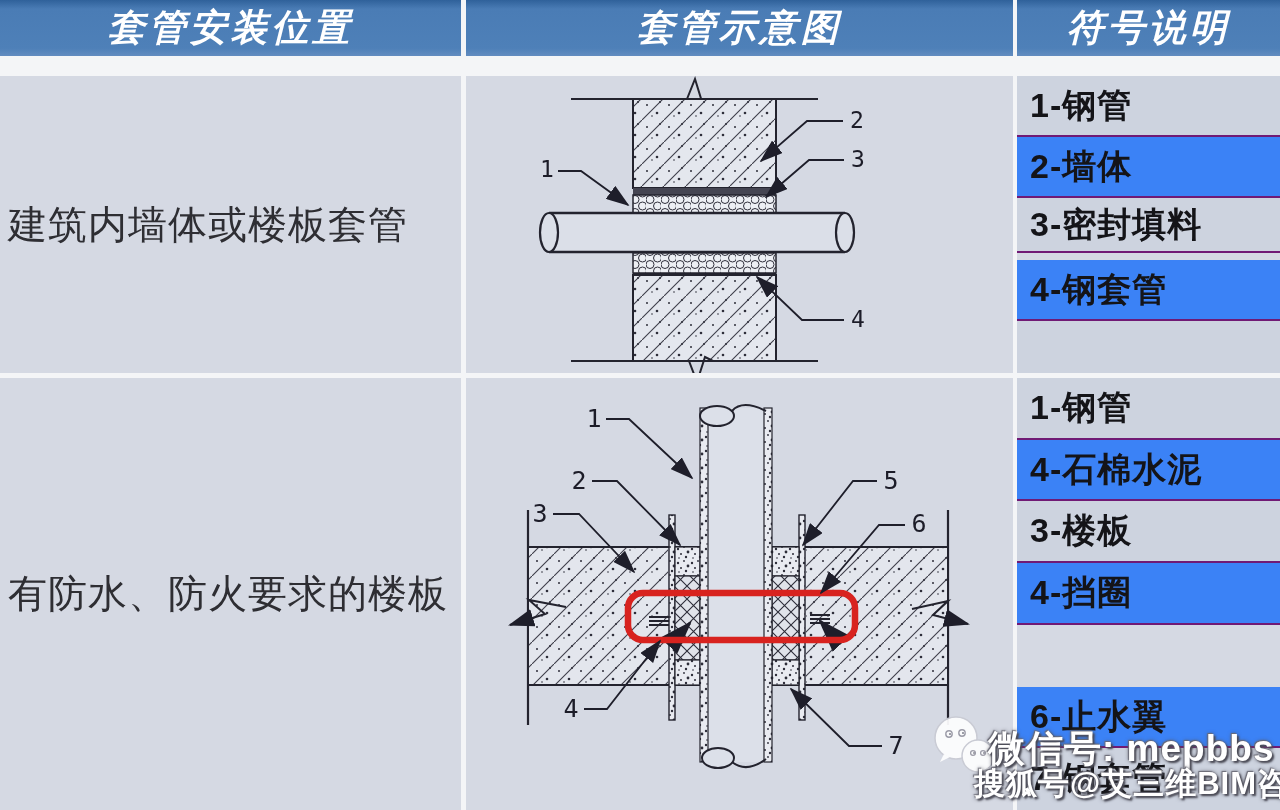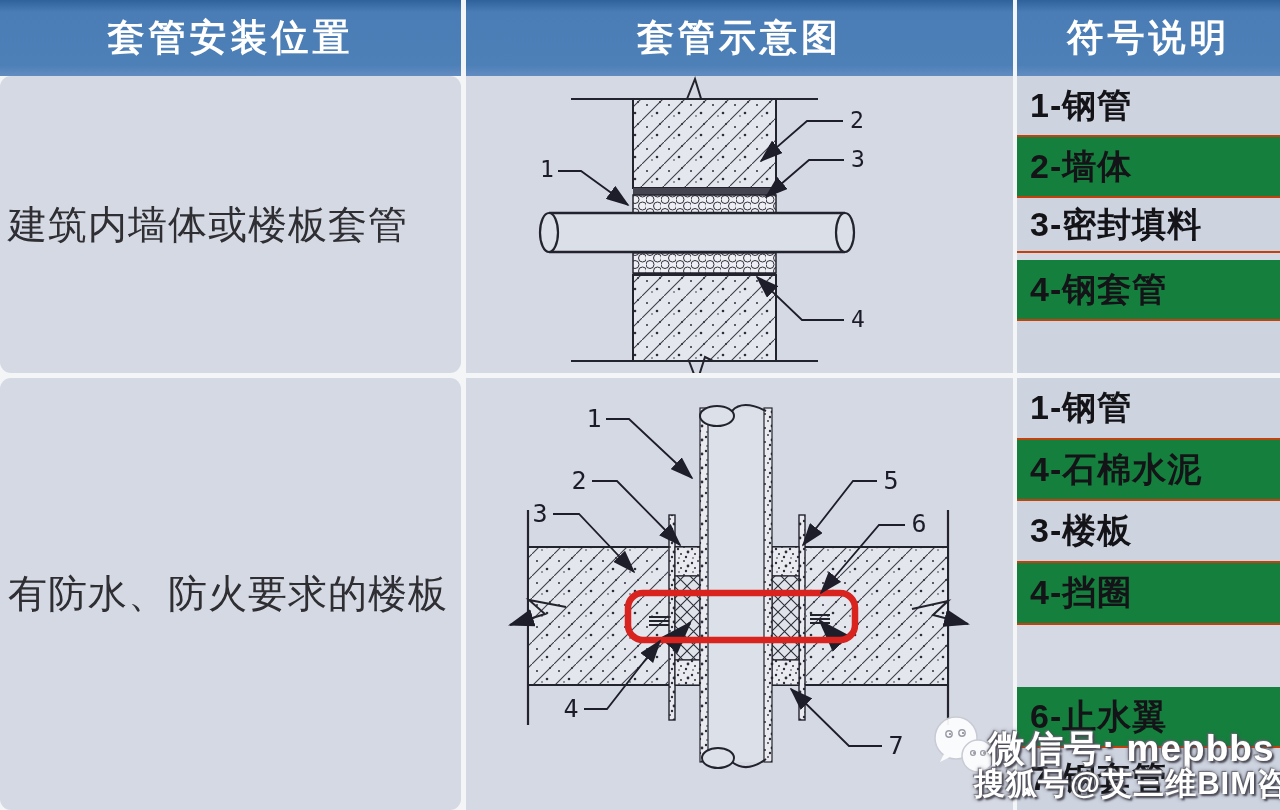--- a/index.html
+++ b/index.html
@@ -2,38 +2,38 @@
 <html><head>
 <meta charset="utf-8">
 <style>
   html,body{margin:0;padding:0}
   body{
     width:1280px;height:810px;position:relative;overflow:hidden;
     background:#f4f5f7;
     font-family:"Liberation Sans",sans-serif;
   }
   .hdr{
-    position:absolute;top:0;height:76px;
+    position:absolute;top:0;height:56px;
     background:linear-gradient(180deg,#2f619a 0%,#4a7cb5 16%,#4e80b8 86%,#628cc0 100%);
     color:#fff;display:flex;align-items:center;justify-content:center;
-    font-size:37px;font-weight:bold;letter-spacing:4px;
+    font-size:37px;font-weight:bold;letter-spacing:4px;font-style:italic;
   }
   .cell{position:absolute;background:#d5d9e3;overflow:hidden}
   .loc{
     display:flex;align-items:center;padding-left:8px;box-sizing:border-box;
-    font-family:"Liberation Serif",serif;font-size:39px;color:#2e2e33;letter-spacing:1px;border-radius:11px;
+    font-family:"Liberation Serif",serif;font-size:39px;color:#2e2e33;letter-spacing:1px;
   }
   .band{
     position:absolute;left:0;right:0;display:flex;align-items:center;
     padding-left:13px;box-sizing:border-box;
     font-size:34px;font-weight:bold;color:#141418;letter-spacing:1px;
-    border-bottom:2px solid #c2410c;
+    border-bottom:2px solid #701a75;
   }
   .band.dark{background:#cdd3df}
-  .band.light{background:#15803d}
+  .band.light{background:#3b82f6}
   svg{position:absolute;left:0;top:0}
   .wm-text{
     position:absolute;color:#fff;font-weight:bold;white-space:nowrap;
     text-shadow:2px 2px 2px #4a4a55,-1px -1px 1px #6a6a75,0 0 4px #55555f;
     letter-spacing:1px;
   }
   #wm1{left:988px;top:724px;font-size:37px}
   #wm2{left:974px;top:763px;font-size:31px}
 </style>
 </head>

